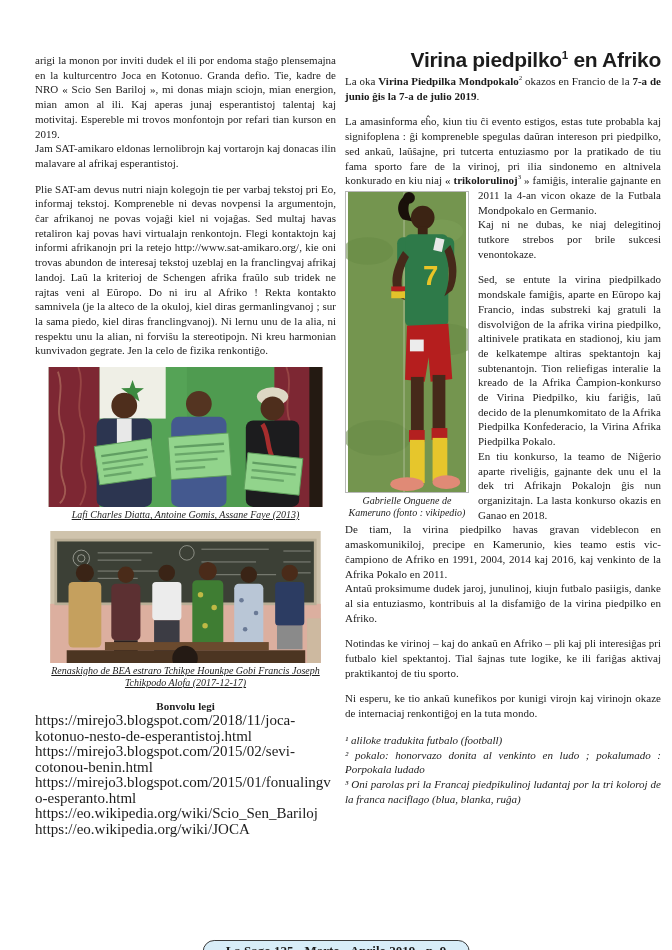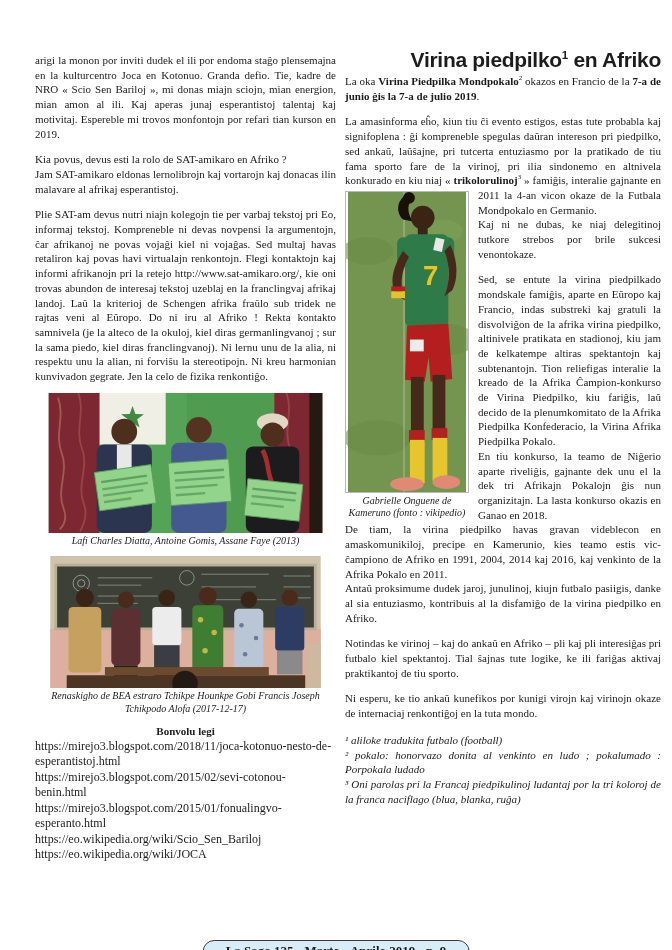--- a/index.html
+++ b/index.html
@@ -9,44 +9,43 @@
   .col{position:absolute;font-size:11px;line-height:14.7px;text-align:justify;}
   .col-left{left:35px;top:33px;width:301px;}
   .col-right{left:345px;top:26px;width:316px;}
   p{margin:0;}
   .gap{margin-top:11px;}
   h1{font-family:"Liberation Sans",sans-serif;font-size:21px;line-height:28px;
      font-weight:bold;text-align:right;margin:0;letter-spacing:-0.3px;}
   h1 sup{font-size:55%;}
   h2{font-family:"Liberation Sans",sans-serif;font-size:17px;line-height:19px;
      font-weight:bold;text-align:center;margin:2px 0 11px;}
-  figure{margin:9px 0 0;}
+  figure{margin:9px 0 0;text-decoration:underline;}
   figure svg{display:block;}
   figcaption,.wcap{display:block;font-style:italic;font-size:10px;line-height:12.5px;
      text-align:center;margin-top:2px;}
   .player-float{float:left;width:124px;margin:3px 9px 2px 0;}
   .player-float svg{display:block;border:1px solid #b8b8b8;}
   .links-heading{font-size:11px;font-weight:bold;text-align:center;margin-top:9px;}
-  .link-line{font-size:12px;line-height:15.5px;text-align:left;
+  .link-line{font-size:15px;line-height:15.5px;text-align:left;
      overflow-wrap:break-word;word-break:break-word;}
   .fnotes{margin-top:12px;font-style:italic;}
   .fnotes p{margin:0;}
   .footer-badge{position:absolute;left:50%;bottom:7px;transform:translateX(-50%);
      background:#d8edf8;border:1.5px solid #3a3a3a;border-radius:15px;
      padding:2px 22px 3px;font-weight:bold;font-size:13px;white-space:nowrap;}
   sup{font-size:62%;line-height:0;}
 </style>
 </head>
 <body>
 
 <div class="page">
 
   <div class="col col-left">
     <p>arigi la monon por inviti dudek el ili por endoma staĝo plensemajna en la kulturcentro Joca en Kotonuo. Granda defio. Tie, kadre de NRO « Scio Sen Bariloj », mi donas miajn sciojn, mian energion, mian amon al ili. Kaj aperas junaj esperantistoj talentaj kaj motivitaj. Espereble mi trovos monfontojn por refari tian kurson en 2019.</p>
-    <p class="gap">Kia povus, devus esti la rolo de SAT-amikaro en Afriko ?</p>
     <p>Jam SAT-amikaro eldonas lernolibrojn kaj vortarojn kaj donacas ilin malavare al afrikaj esperantistoj.</p>
     <p class="gap">Plie SAT-am devus nutri niajn kolegojn tie per varbaj tekstoj pri Eo, informaj tekstoj. Kompreneble ni devas novpensi la argumentojn, ĉar afrikanoj ne povas vojaĝi kiel ni vojaĝas. Sed multaj havas retaliron kaj povas havi virtualajn renkontojn. Flegi kontaktojn kaj informi afrikanojn pri la retejo http://www.sat-amikaro.org/, kie oni trovas abundon de interesaj tekstoj uzeblaj en la franclingvaj afrikaj landoj. Laŭ la kriterioj de Schengen afrika fraŭlo sub tridek ne rajtas veni al Eŭropo. Do ni iru al Afriko ! Rekta kontakto samnivela (je la alteco de la okuloj, kiel diras germanlingvanoj ; sur la sama piedo, kiel diras franclingvanoj). Ni lernu unu de la alia, ni respektu unu la alian, ni forviŝu la stereotipojn. Ni kreu harmonian kunvivadon gegrate. Jen la celo de fizika renkontiĝo.</p>
 
     <figure>
       <svg width="301" height="140" viewBox="0 0 297 152">
         <rect x="0" y="0" width="297" height="152" fill="#6f8a5a"></rect>
         <g>
           <rect x="55" y="0" width="190" height="152" fill="#4f9b50"></rect>
           <rect x="55" y="0" width="95" height="152" fill="#55a356"></rect>
           <rect x="55" y="0" width="72" height="56" fill="#efefe6"></rect>

